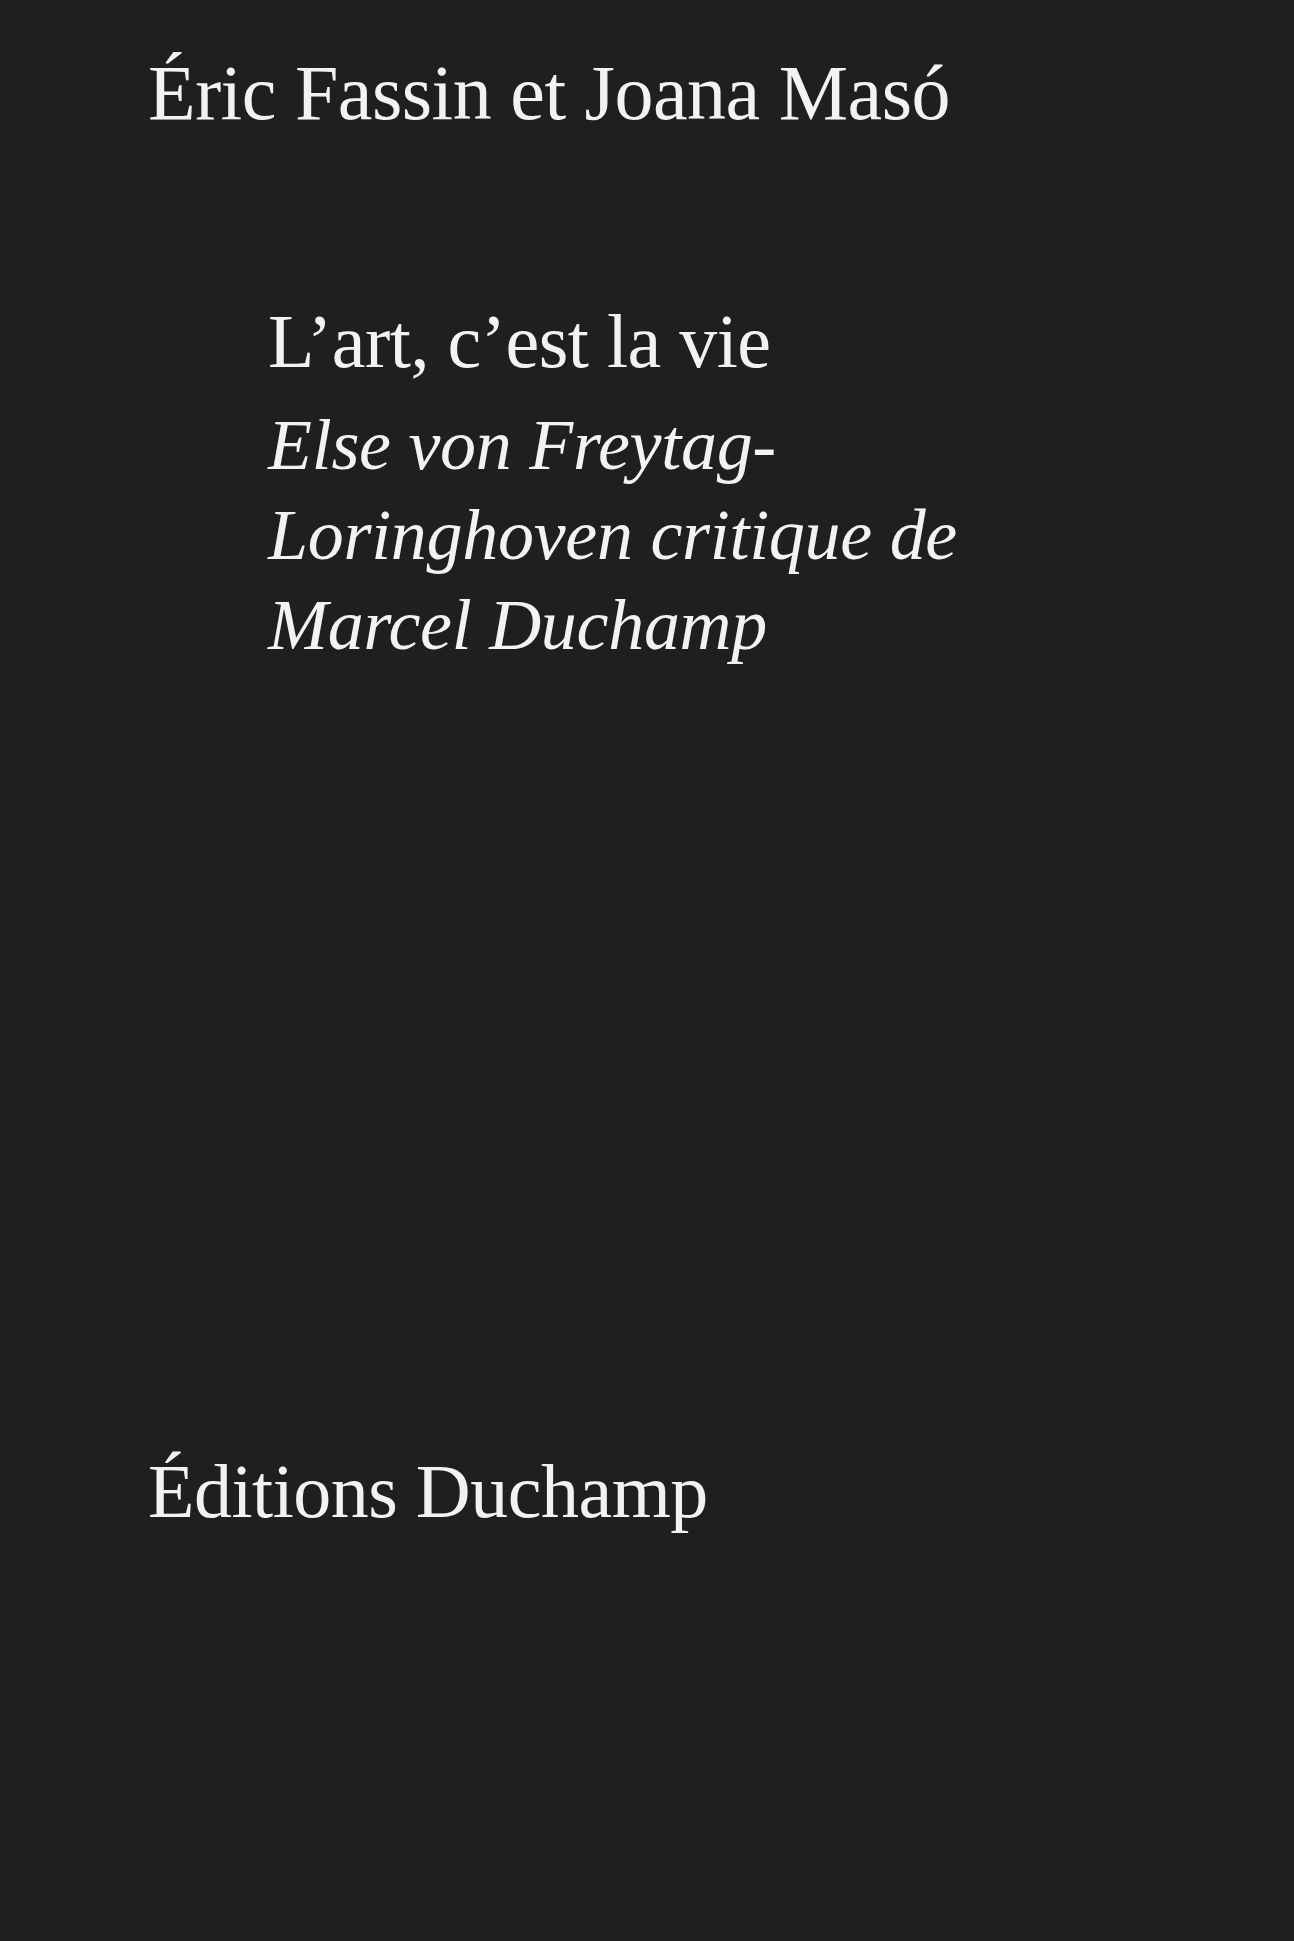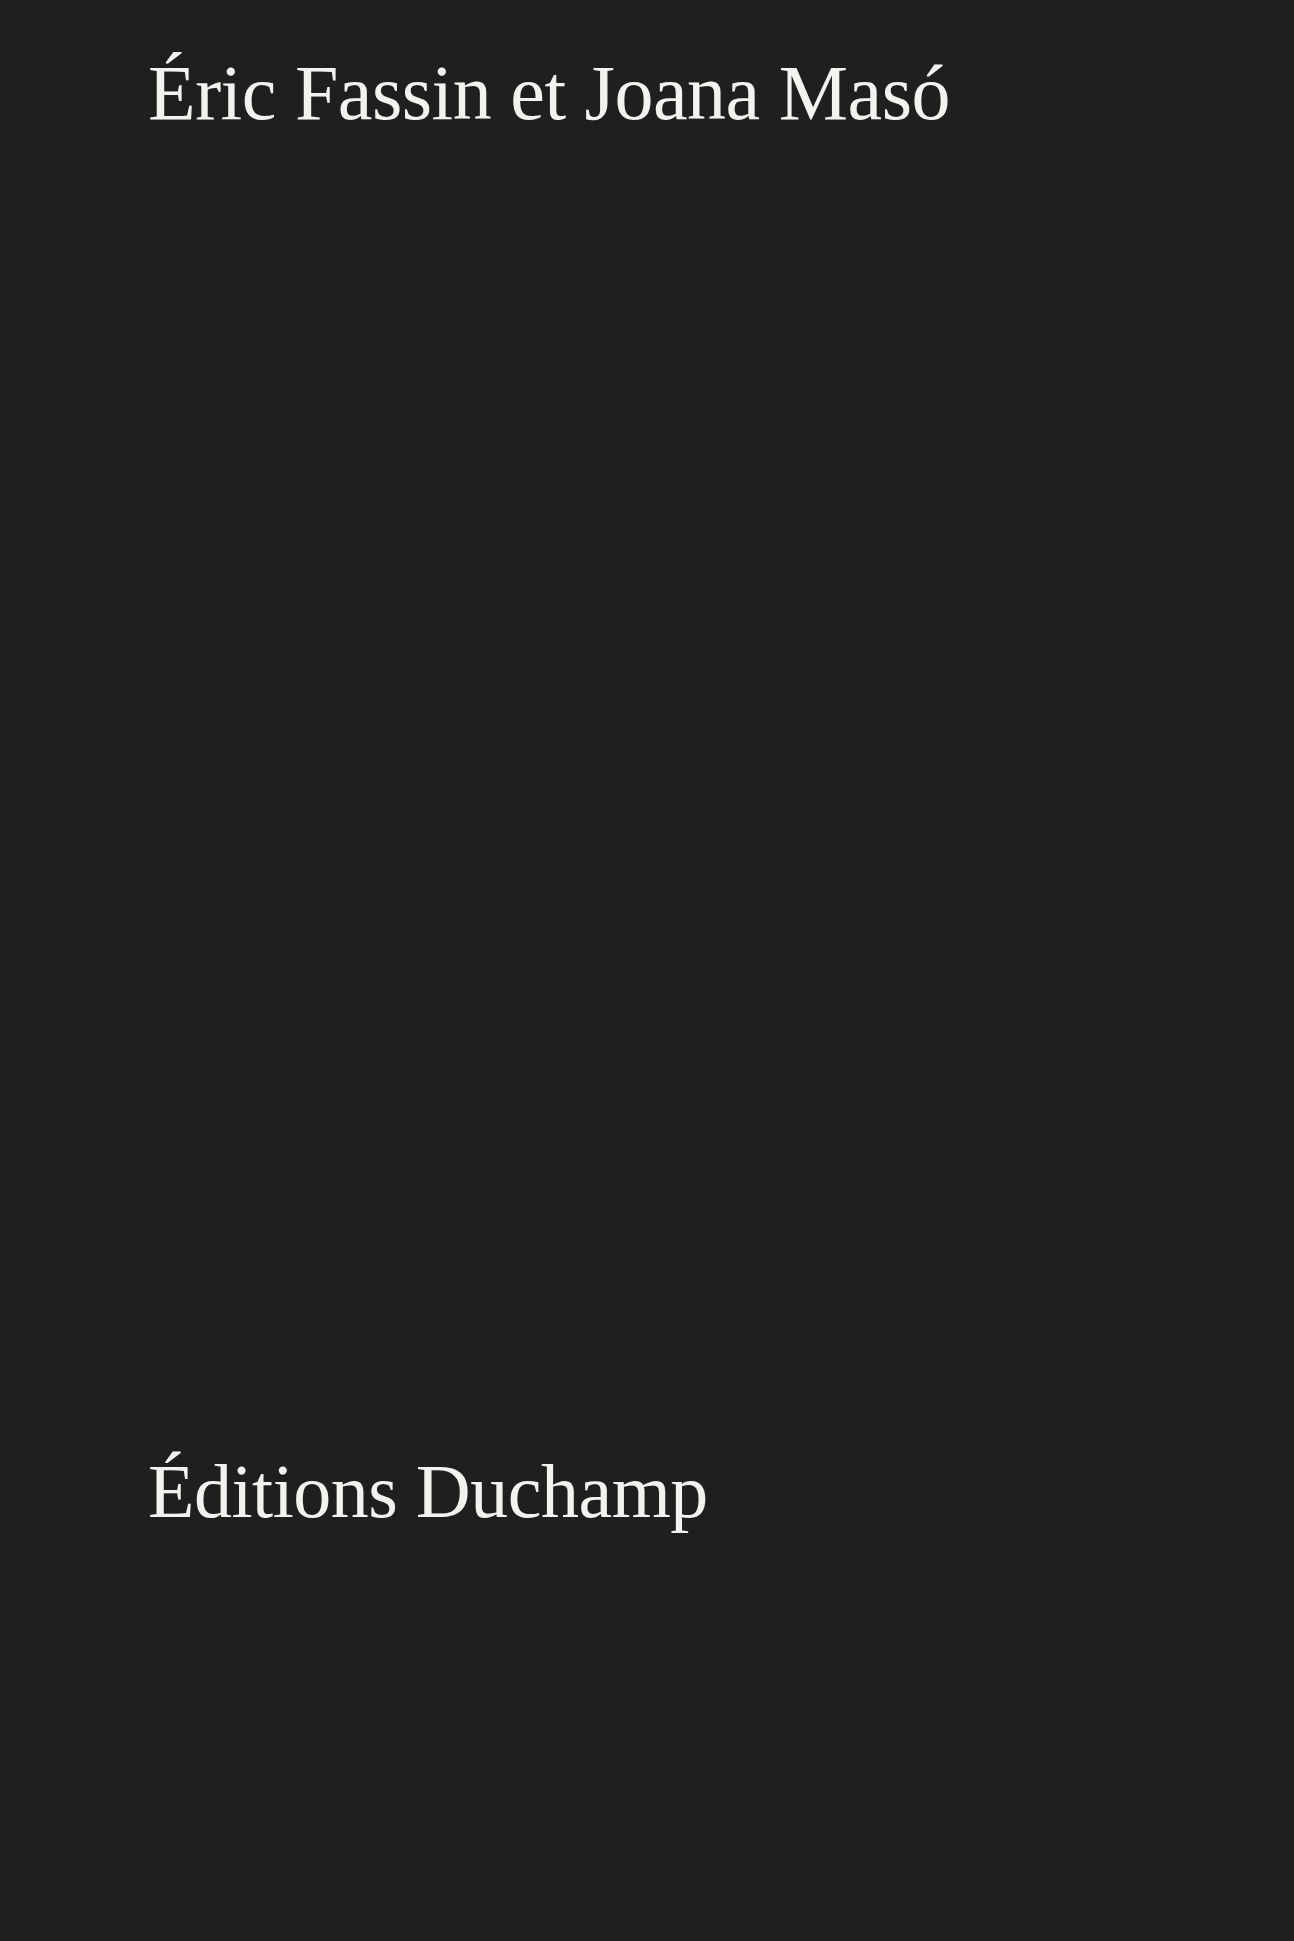--- a/index.html
+++ b/index.html
@@ -65,16 +65,20 @@
     font-weight: 400;
   }
 </style>
 </head>
 <body>
 
 <div class="cover">
 
   <div class="authors">Éric Fassin et Joana Masó</div>
 
+  <div class="title-block">
+    <div class="main-title">L’art, c’est la vie</div>
+    <div class="subtitle">Else von Freytag-Loringhoven critique de Marcel Duchamp</div>
+  </div>
 
   <div class="publisher">Éditions Duchamp</div>
 
 </div>
 
 </body></html>

